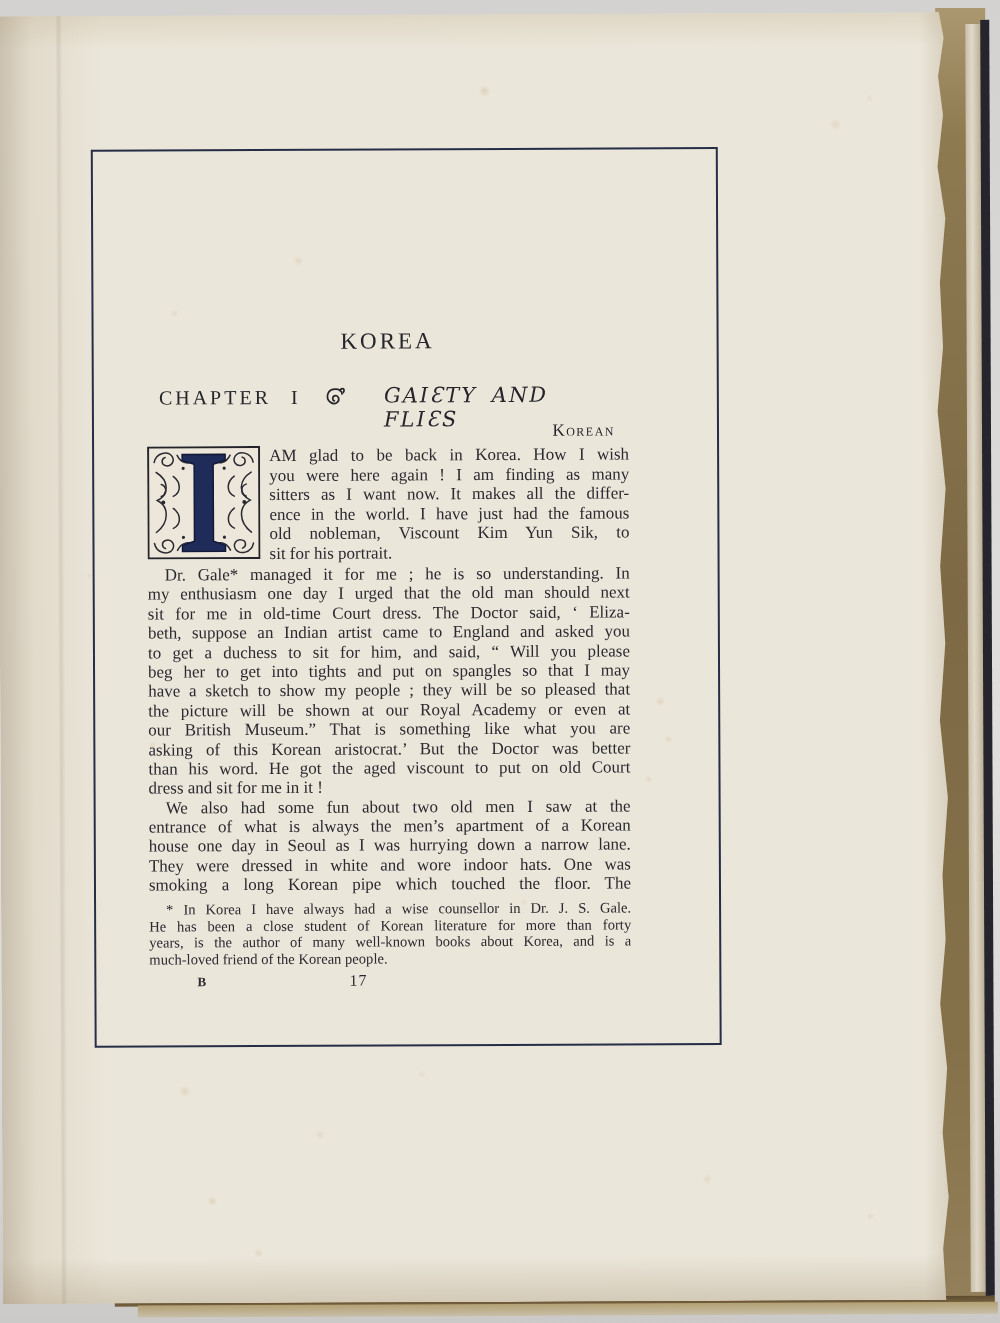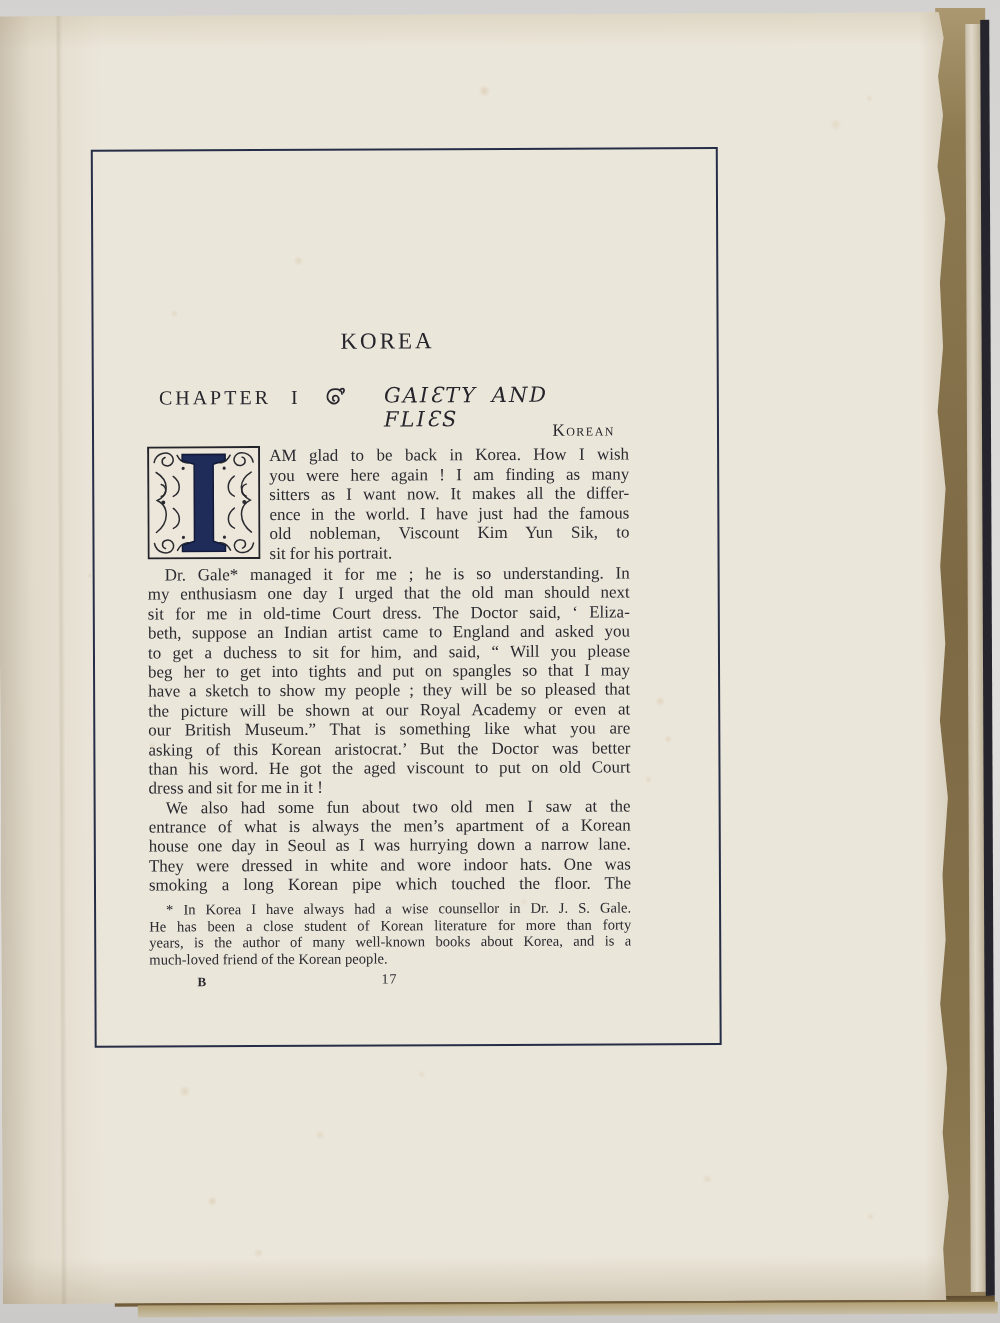--- a/index.html
+++ b/index.html
@@ -75,22 +75,22 @@
 
   .para1{display:flex;gap:9px;height:117px;}
   .dropcap{width:113px;height:113px;flex:0 0 113px;}
   .p1lines{flex:1;line-height:19.5px;}
   .para2{margin-top:2px;line-height:19.4px;}
   .para3{line-height:19.3px;}
   .footnote{margin-top:7px;font-size:14.6px;line-height:16.4px;}
   .sigrow{position:relative;margin-top:5px;height:18px;}
   .sig{position:absolute;left:48px;top:2px;font-size:13px;font-variant:small-caps;
     font-weight:bold;letter-spacing:.5px;}
-  .pageno{position:absolute;left:200px;top:0;width:48px;text-align:right;
-    font-size:14px;letter-spacing:1px;}
+  .pageno{position:absolute;left:200px;top:0;width:48px;text-align:left;
+    font-size:16px;letter-spacing:1px;}
   .sr{position:absolute;width:1px;height:1px;overflow:hidden;clip-path:inset(50%);}
 </style>
 </head>
 <body>
 
 <div class="scene">
   <div class="tilt">
     <div class="edge-olive"></div>
     <div class="edge-stripes"></div>
     <div class="edge-dark"></div>

